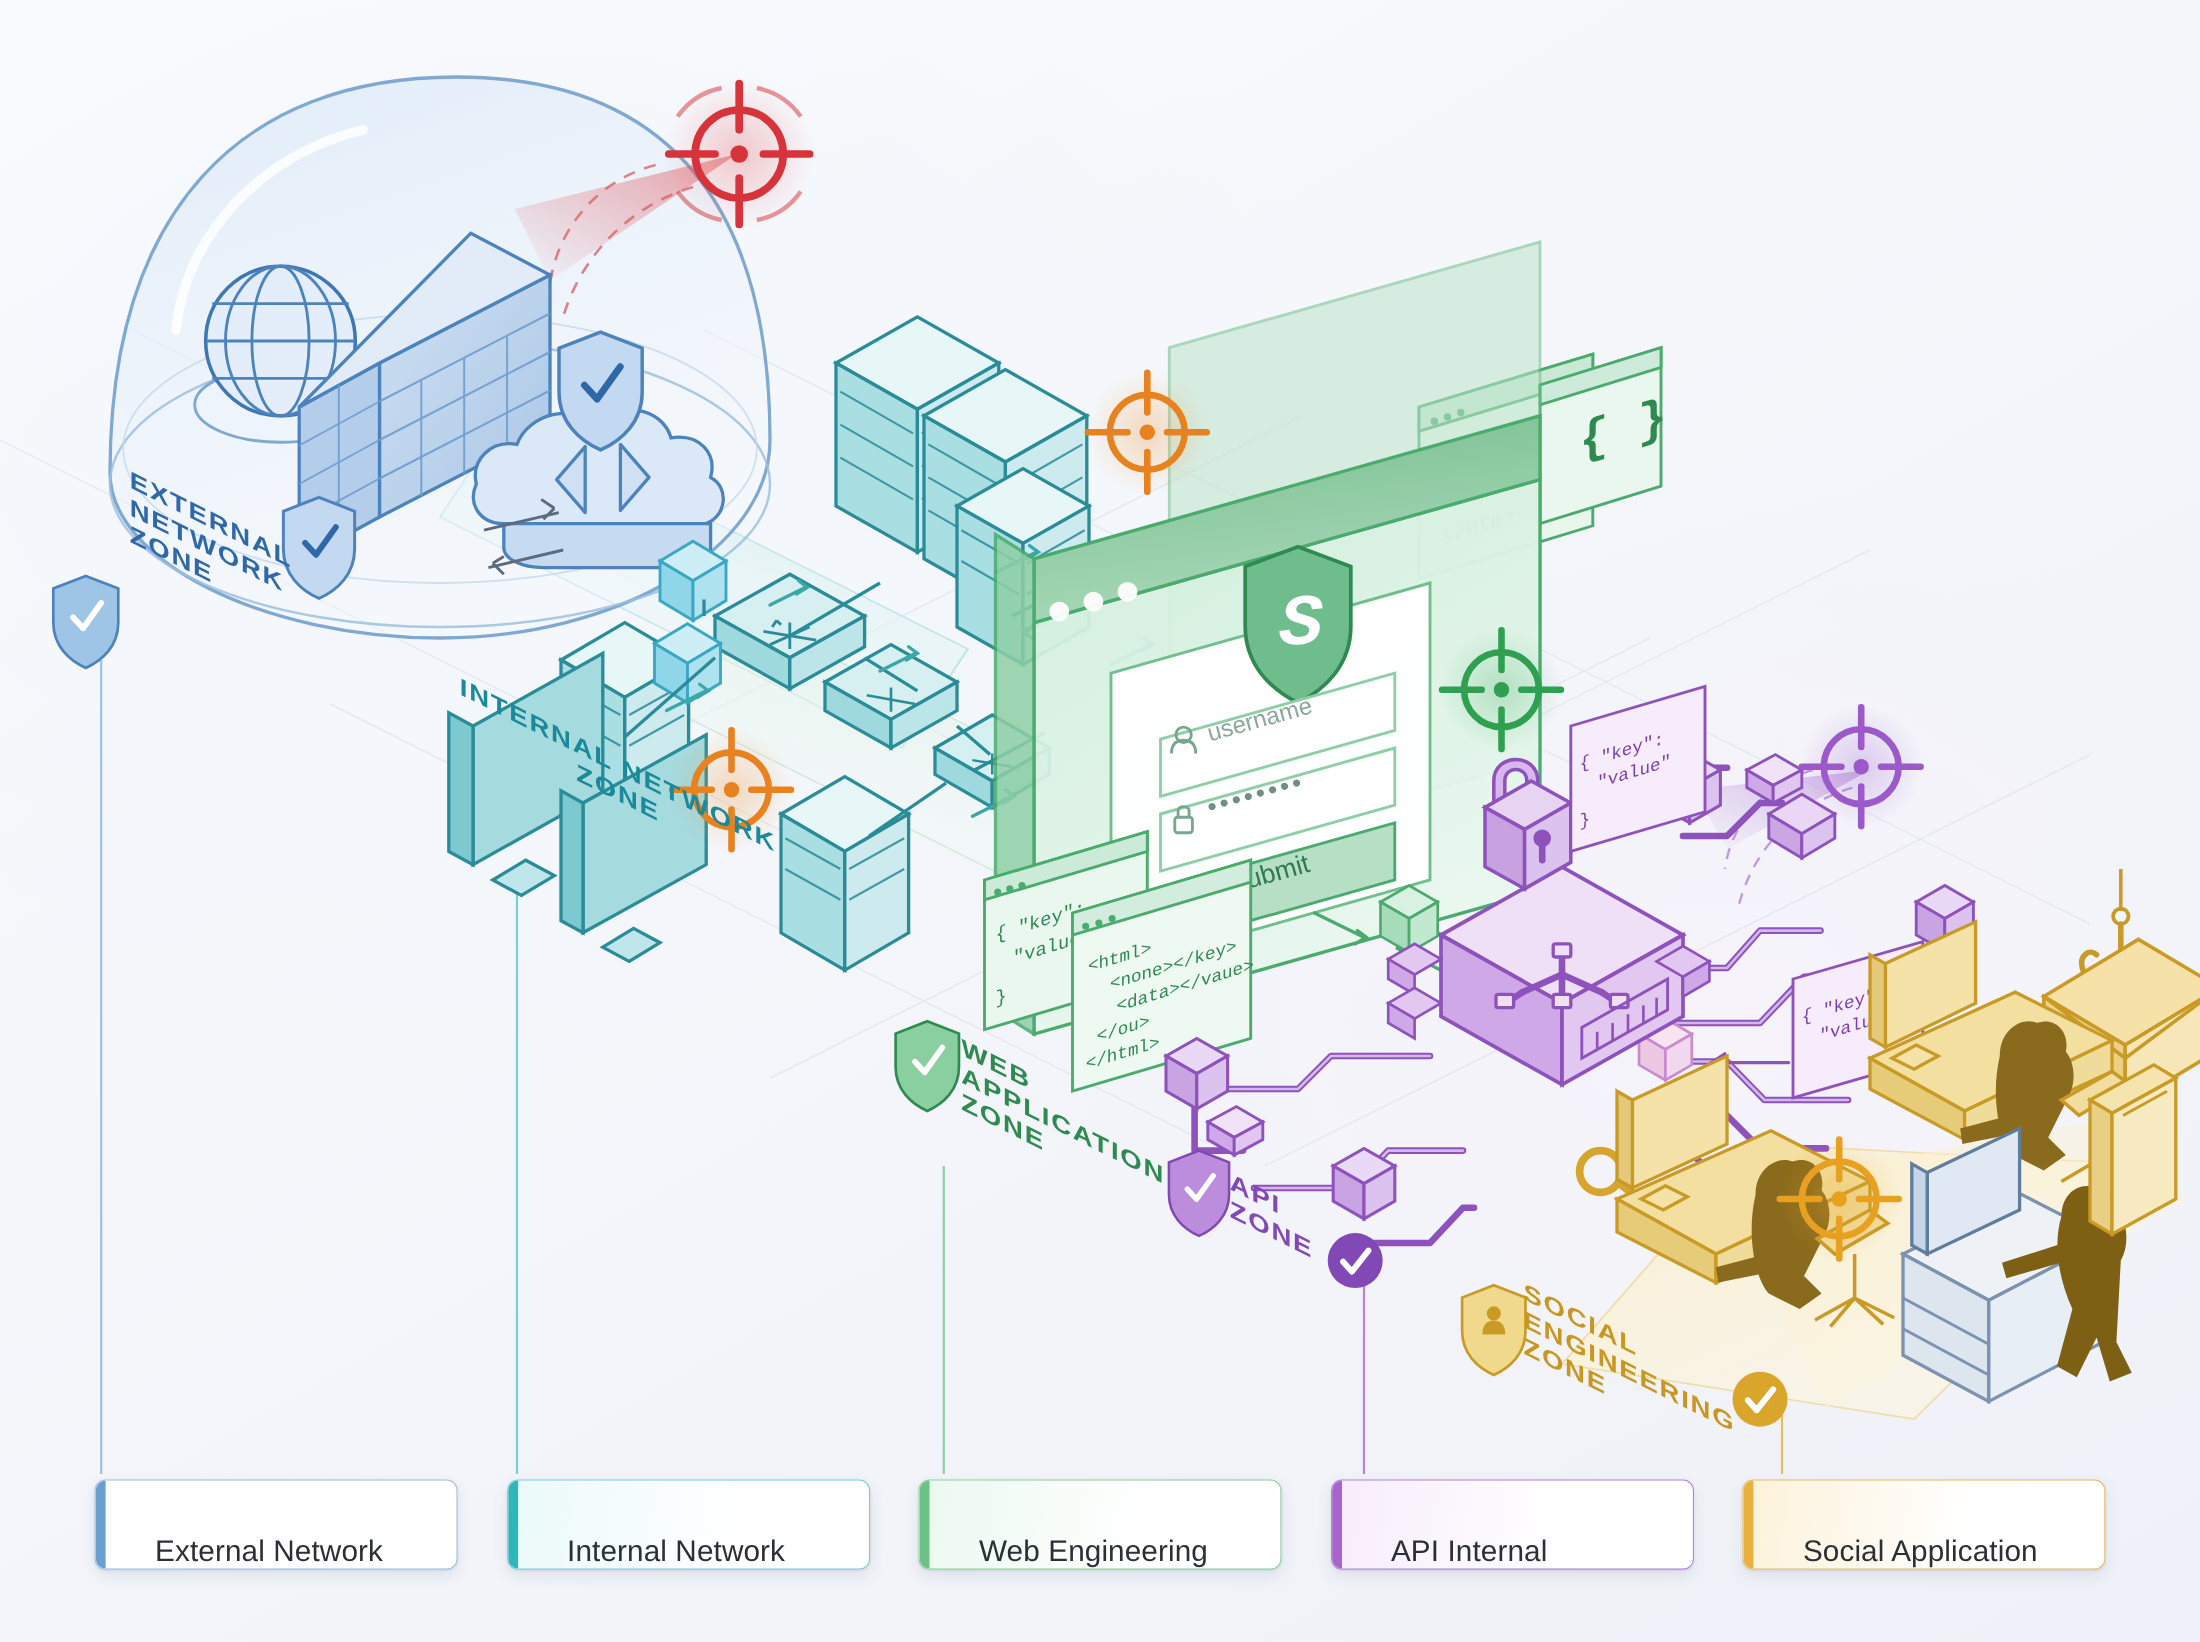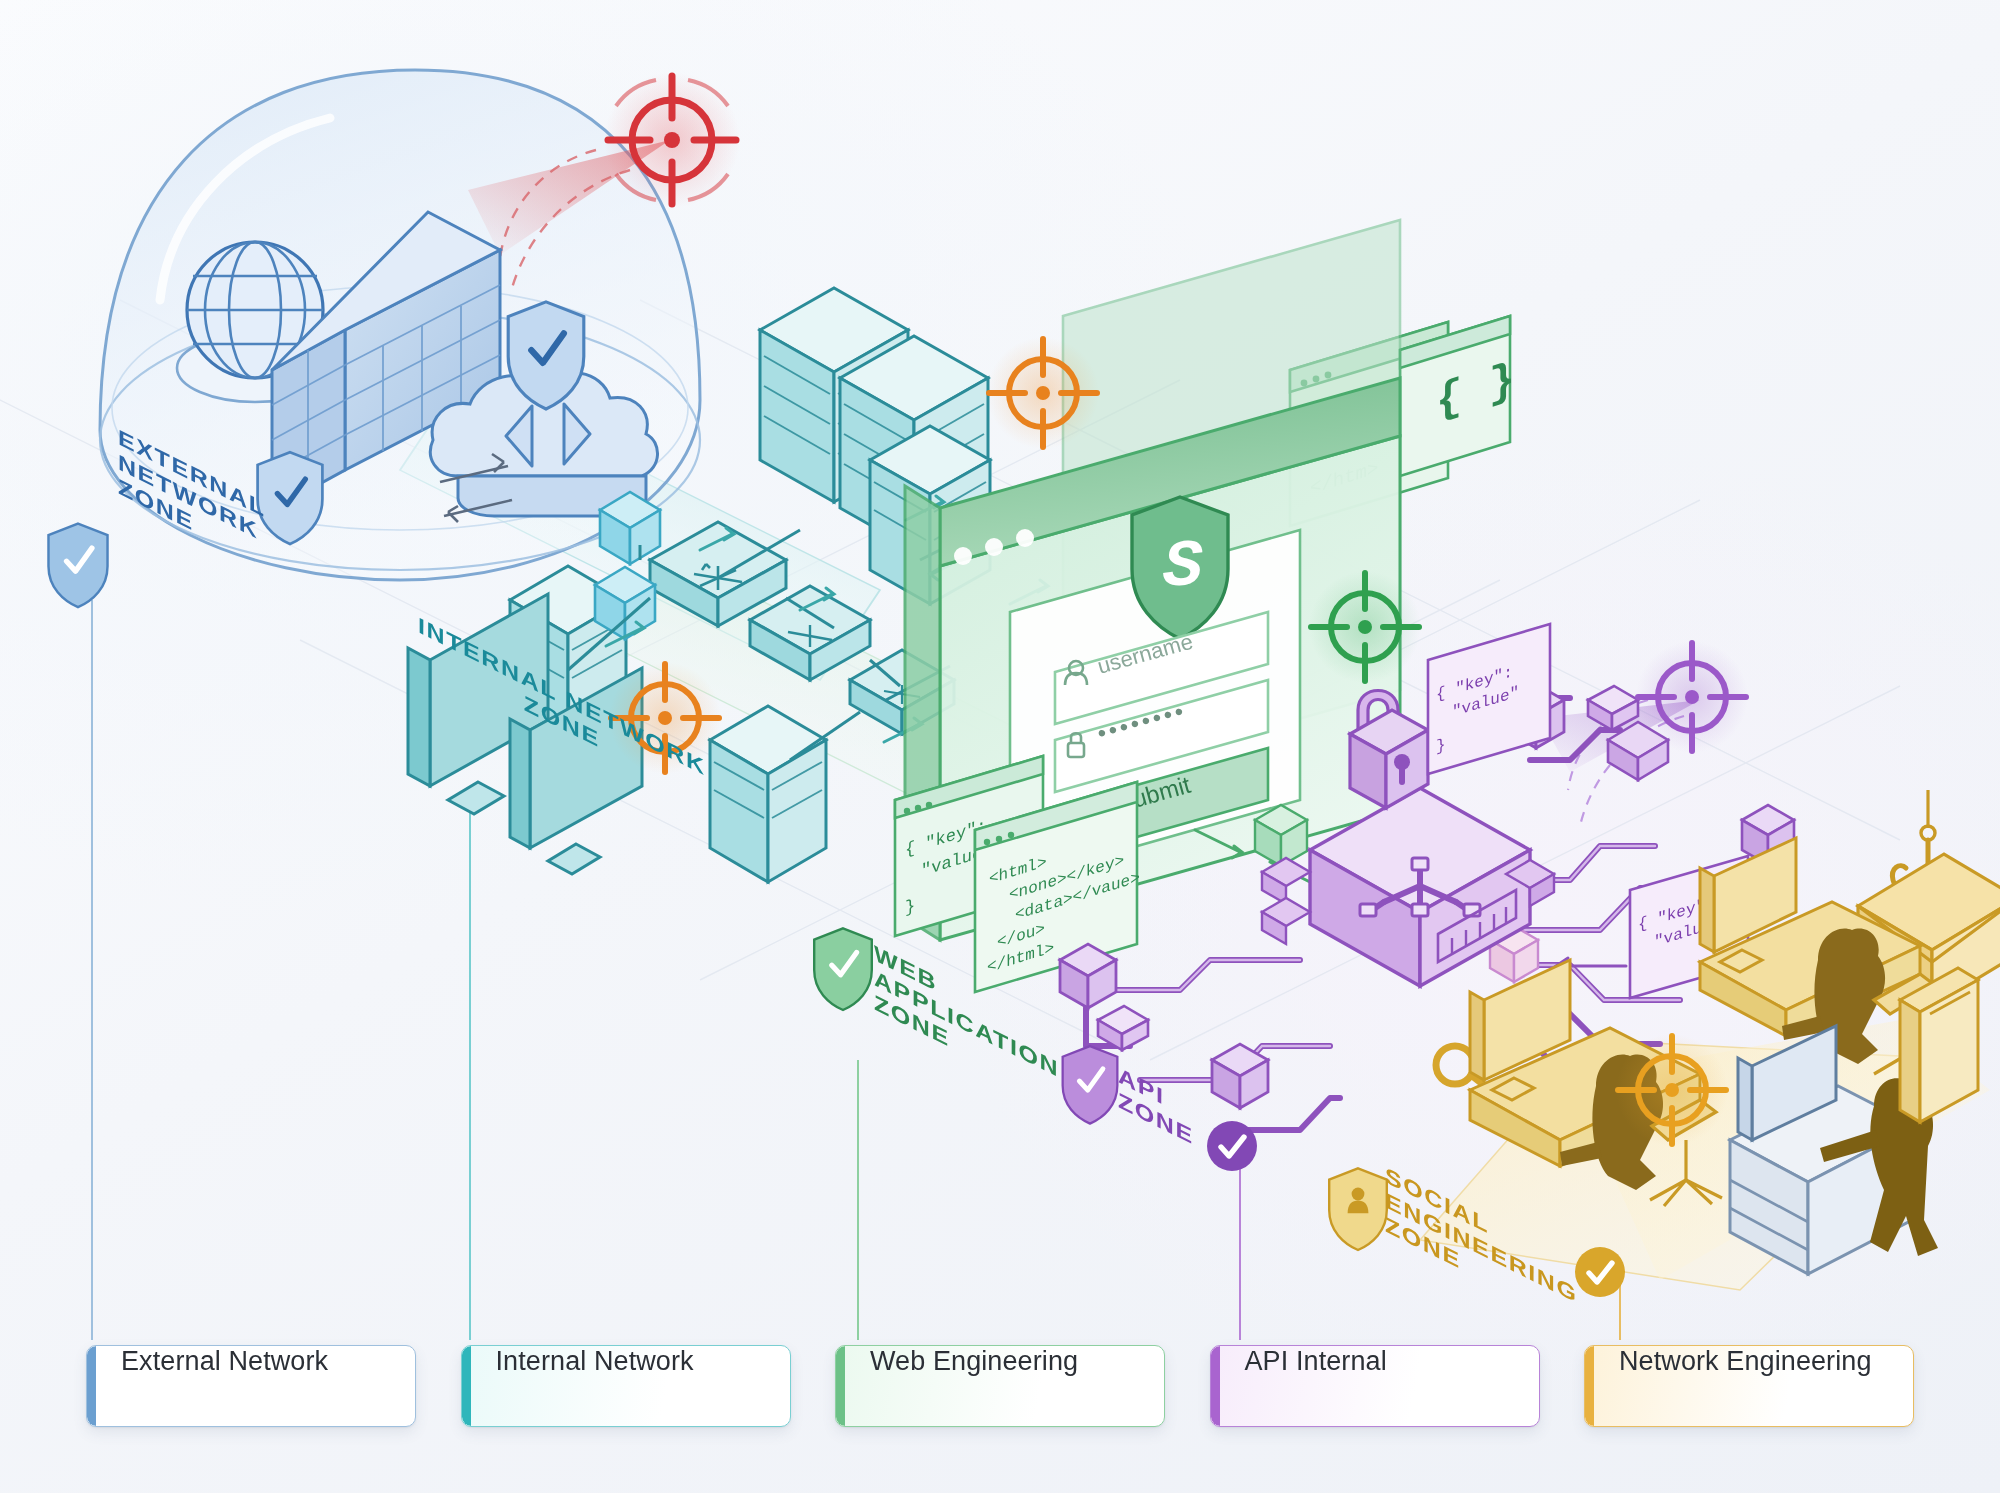--- a/index.html
+++ b/index.html
@@ -41,22 +41,22 @@
   
   .legend{
     position:absolute;left:0;top:1345px;width:2000px;height:110px;
     display:flex;justify-content:space-between;padding:0 86px;box-sizing:border-box;
   }
   .legend-card{
     position:relative;
     width:330px;height:82px;
     border-radius:10px;
     background:#ffffff;
-    display:flex;align-items:flex-start;
-    padding-left:34px;box-sizing:border-box;
+    display:flex;align-items:flex-end;
+    padding-left:54px;box-sizing:border-box;
     box-shadow:0 6px 14px rgba(70,85,120,.10), 0 1px 2px rgba(70,85,120,.10);
     overflow:hidden;
   }
   .legend-card .accent{
     position:absolute;left:0;top:0;bottom:0;width:9px;border-radius:10px 0 0 10px;
   }
   .legend-card .lbl{
     font-size:27px;color:#2b2f36;letter-spacing:.1px;
   }
   .lc-ext{border:1.5px solid #9fc0de;background:linear-gradient(100deg,#ffffff 0%,#ffffff 100%);}
@@ -864,17 +864,17 @@
     <div class="legend-card lc-web">
       <span class="accent"></span>
       <span class="lbl">Web Engineering</span>
     </div>
     <div class="legend-card lc-api">
       <span class="accent"></span>
       <span class="lbl">API Internal</span>
     </div>
     <div class="legend-card lc-soc">
       <span class="accent"></span>
-      <span class="lbl">Network Engineering</span>
+      <span class="lbl">Social Application</span>
     </div>
   </div>
 
 </div>
 
 </body></html>

